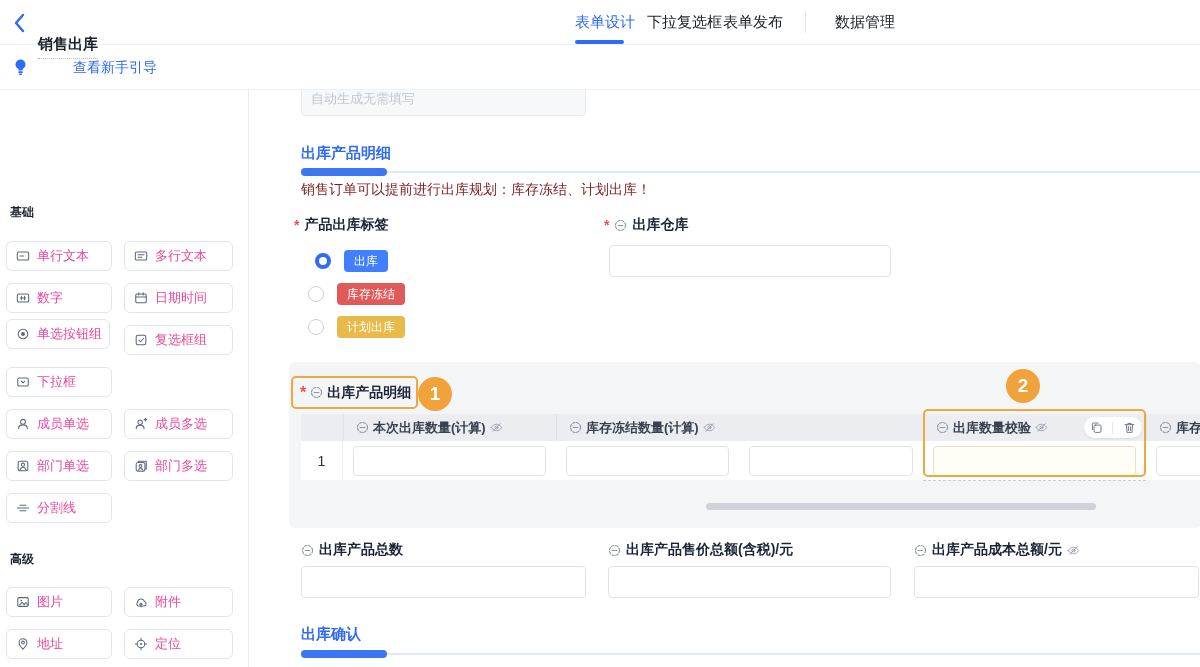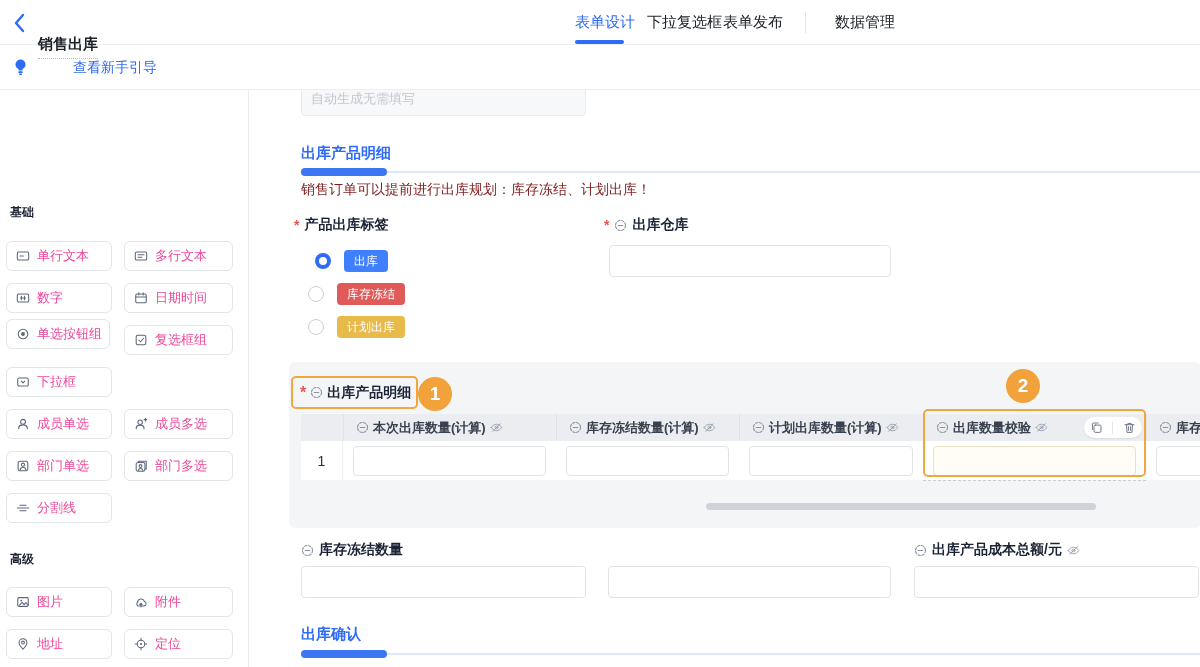--- a/index.html
+++ b/index.html
@@ -352,36 +352,20 @@
         </span>
       <span>库存冻结数量(计算)</span>
       <span class="icn">
           <svg width="13" height="13" viewBox="0 0 16 14" fill="none" stroke="#98a0ad" stroke-width="1.1" stroke-linecap="round">
             <path d="M1.5 7c1.9-2.7 4.1-4 6.5-4s4.6 1.3 6.5 4c-1.9 2.7-4.1 4-6.5 4S3.4 9.7 1.5 7z"></path>
             <circle cx="8" cy="7" r="1.8"></circle>
             <path d="M3.2 11.5L12.8 2.5"></path>
           </svg>
         </span>
     </div>
-    <div class="th" style="left:490px;width:184px">
-      <span class="icn">
-          <svg width="13" height="13" viewBox="0 0 14 14" fill="none" stroke="#8a93a2" stroke-width="1.2" stroke-linecap="round">
-            <circle cx="7" cy="7" r="5.4" stroke-dasharray="2.6 1.7"></circle>
-            <path d="M4.5 7h5"></path>
-          </svg>
-        </span>
-      <span>计划出库数量(计算)</span>
-      <span class="icn">
-          <svg width="13" height="13" viewBox="0 0 16 14" fill="none" stroke="#98a0ad" stroke-width="1.1" stroke-linecap="round">
-            <path d="M1.5 7c1.9-2.7 4.1-4 6.5-4s4.6 1.3 6.5 4c-1.9 2.7-4.1 4-6.5 4S3.4 9.7 1.5 7z"></path>
-            <circle cx="8" cy="7" r="1.8"></circle>
-            <path d="M3.2 11.5L12.8 2.5"></path>
-          </svg>
-        </span>
-    </div>
     <div class="th" style="left:674px;width:160px">
       <span class="icn">
           <svg width="13" height="13" viewBox="0 0 14 14" fill="none" stroke="#8a93a2" stroke-width="1.2" stroke-linecap="round">
             <circle cx="7" cy="7" r="5.4" stroke-dasharray="2.6 1.7"></circle>
             <path d="M4.5 7h5"></path>
           </svg>
         </span>
       <span>出库数量校验</span>
       <span class="icn">
           <svg width="13" height="13" viewBox="0 0 16 14" fill="none" stroke="#98a0ad" stroke-width="1.1" stroke-linecap="round">
@@ -426,21 +410,30 @@
 
     <div class="hscroll"></div>
 
     <div class="flabel" style="left:52px;top:451px">
       <span class="icn">
           <svg width="13" height="13" viewBox="0 0 14 14" fill="none" stroke="#8a93a2" stroke-width="1.2" stroke-linecap="round">
             <circle cx="7" cy="7" r="5.4" stroke-dasharray="2.6 1.7"></circle>
             <path d="M4.5 7h5"></path>
           </svg>
         </span>
-      <span>库存冻结数量</span>
+      <span>出库产品总数</span>
+    </div>
+    <div class="flabel" style="left:359px;top:451px">
+      <span class="icn">
+          <svg width="13" height="13" viewBox="0 0 14 14" fill="none" stroke="#8a93a2" stroke-width="1.2" stroke-linecap="round">
+            <circle cx="7" cy="7" r="5.4" stroke-dasharray="2.6 1.7"></circle>
+            <path d="M4.5 7h5"></path>
+          </svg>
+        </span>
+      <span>出库产品售价总额(含税)/元</span>
     </div>
     <div class="flabel" style="left:665px;top:451px">
       <span class="icn">
           <svg width="13" height="13" viewBox="0 0 14 14" fill="none" stroke="#8a93a2" stroke-width="1.2" stroke-linecap="round">
             <circle cx="7" cy="7" r="5.4" stroke-dasharray="2.6 1.7"></circle>
             <path d="M4.5 7h5"></path>
           </svg>
         </span>
       <span>出库产品成本总额/元</span>
       <span class="icn">

